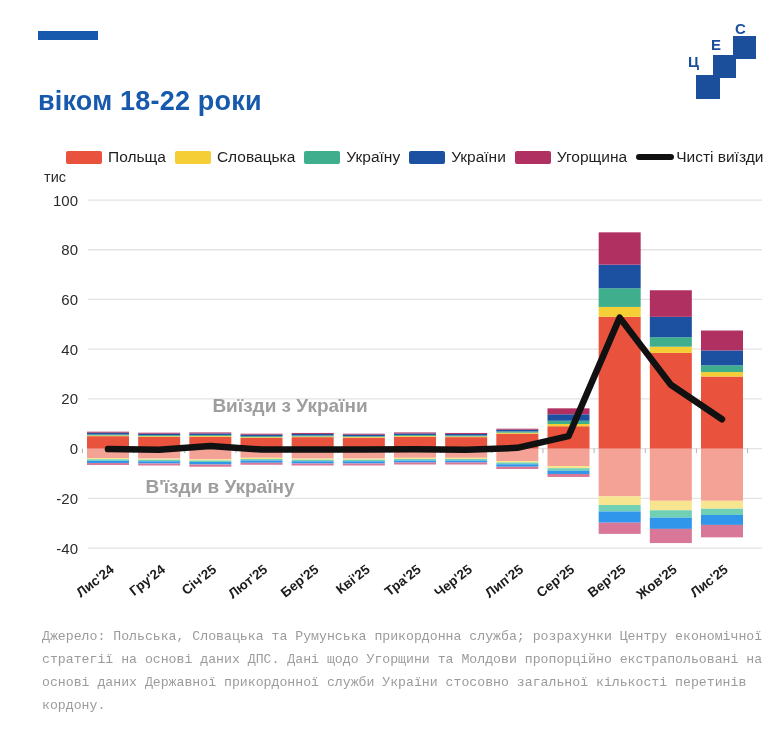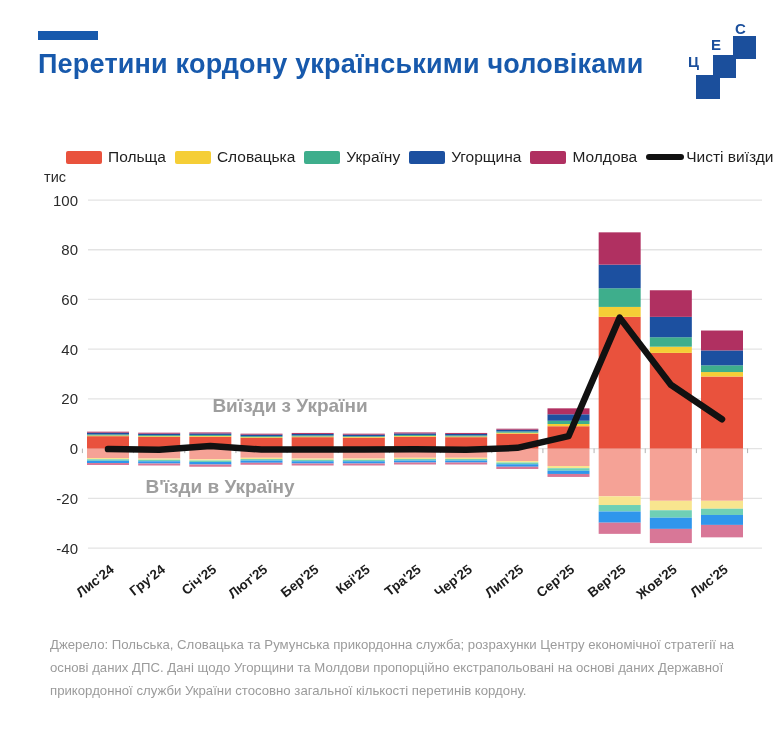--- a/index.html
+++ b/index.html
@@ -11,31 +11,31 @@
   .logo{position:absolute;left:680px;top:14px;}
   .logo text{font-weight:bold;font-size:15px;font-family:"Liberation Sans",sans-serif;}
   .legend{position:absolute;left:66px;top:148px;width:700px;display:flex;align-items:center;
           flex-wrap:nowrap;white-space:nowrap;}
   .legend .item{display:flex;align-items:center;margin-right:9px;}
   .legend .swatch{display:inline-block;width:36px;height:13px;border-radius:2px;margin-right:6px;}
   .legend .lineswatch{display:inline-block;width:38px;height:6px;border-radius:3px;margin-right:2px;}
   .legend .lab{font-size:15.5px;color:#1f1f1f;}
   #chart{position:absolute;left:0;top:170px;}
   #chart text{font-family:"Liberation Sans",sans-serif;}
-  .source{position:absolute;left:38px;top:621px;margin:12px;width:722px;
-          font-size:13.2px;line-height:23px;color:#9B9B9B;}
+  .source{position:absolute;left:38px;top:621px;margin:4px;width:722px;
+          font-size:13.2px;line-height:23px;color:#9B9B9B;font-family:Liberation Mono, monospace;}
 </style>
 </head>
 <body>
 
 <div class="page">
 
   <div class="accent" style="background: rgb(23, 89, 172);"></div>
 
-  <h1 class="title"><span>Перетини кордону українськими чоловіками</span><br></h1>
+  <h1 class="title"><br><span>віком 18-22 роки</span></h1>
 
   <svg class="logo" width="84" height="92" viewBox="0 0 84 92">
     <rect x="16" y="61" width="24" height="24" fill="#1B4F9C"></rect>
     <rect x="33" y="41" width="23" height="23" fill="#1B4F9C"></rect>
     <rect x="53" y="22" width="23" height="23" fill="#1B4F9C"></rect>
     <text x="8" y="53" fill="#1B4F9C">Ц</text>
     <text x="31" y="36" fill="#1B4F9C">Е</text>
     <text x="55" y="20" fill="#1B4F9C">С</text>
   </svg>
 
@@ -47,25 +47,25 @@
       <span class="item">
         <span class="swatch" style="background: rgb(245, 206, 54);"></span>
         <span class="lab">Словацька</span>
       </span>
       <span class="item">
         <span class="swatch" style="background: rgb(62, 174, 140);"></span>
         <span class="lab">Україну</span>
       </span>
       <span class="item">
         <span class="swatch" style="background: rgb(28, 80, 160);"></span>
+        <span class="lab">України</span>
+      </span>
+      <span class="item">
+        <span class="swatch" style="background: rgb(176, 48, 97);"></span>
         <span class="lab">Угорщина</span>
-      </span>
-      <span class="item">
-        <span class="swatch" style="background: rgb(176, 48, 97);"></span>
-        <span class="lab">Молдова</span>
       </span>
       <span class="item">
         <span class="lineswatch" style="background: rgb(17, 17, 17);"></span>
         <span class="lab">Чисті виїзди</span>
       </span>
     </div>
 
   <svg id="chart" width="780" height="445" viewBox="0 0 780 445">
       <line x1="88" y1="30.03000000000003" x2="762" y2="30.03000000000003" stroke="#E3E3E3" stroke-width="1.3"></line>
       <text x="78" y="35.53000000000003" text-anchor="end" font-size="15" fill="#2B2B2B">100</text>

